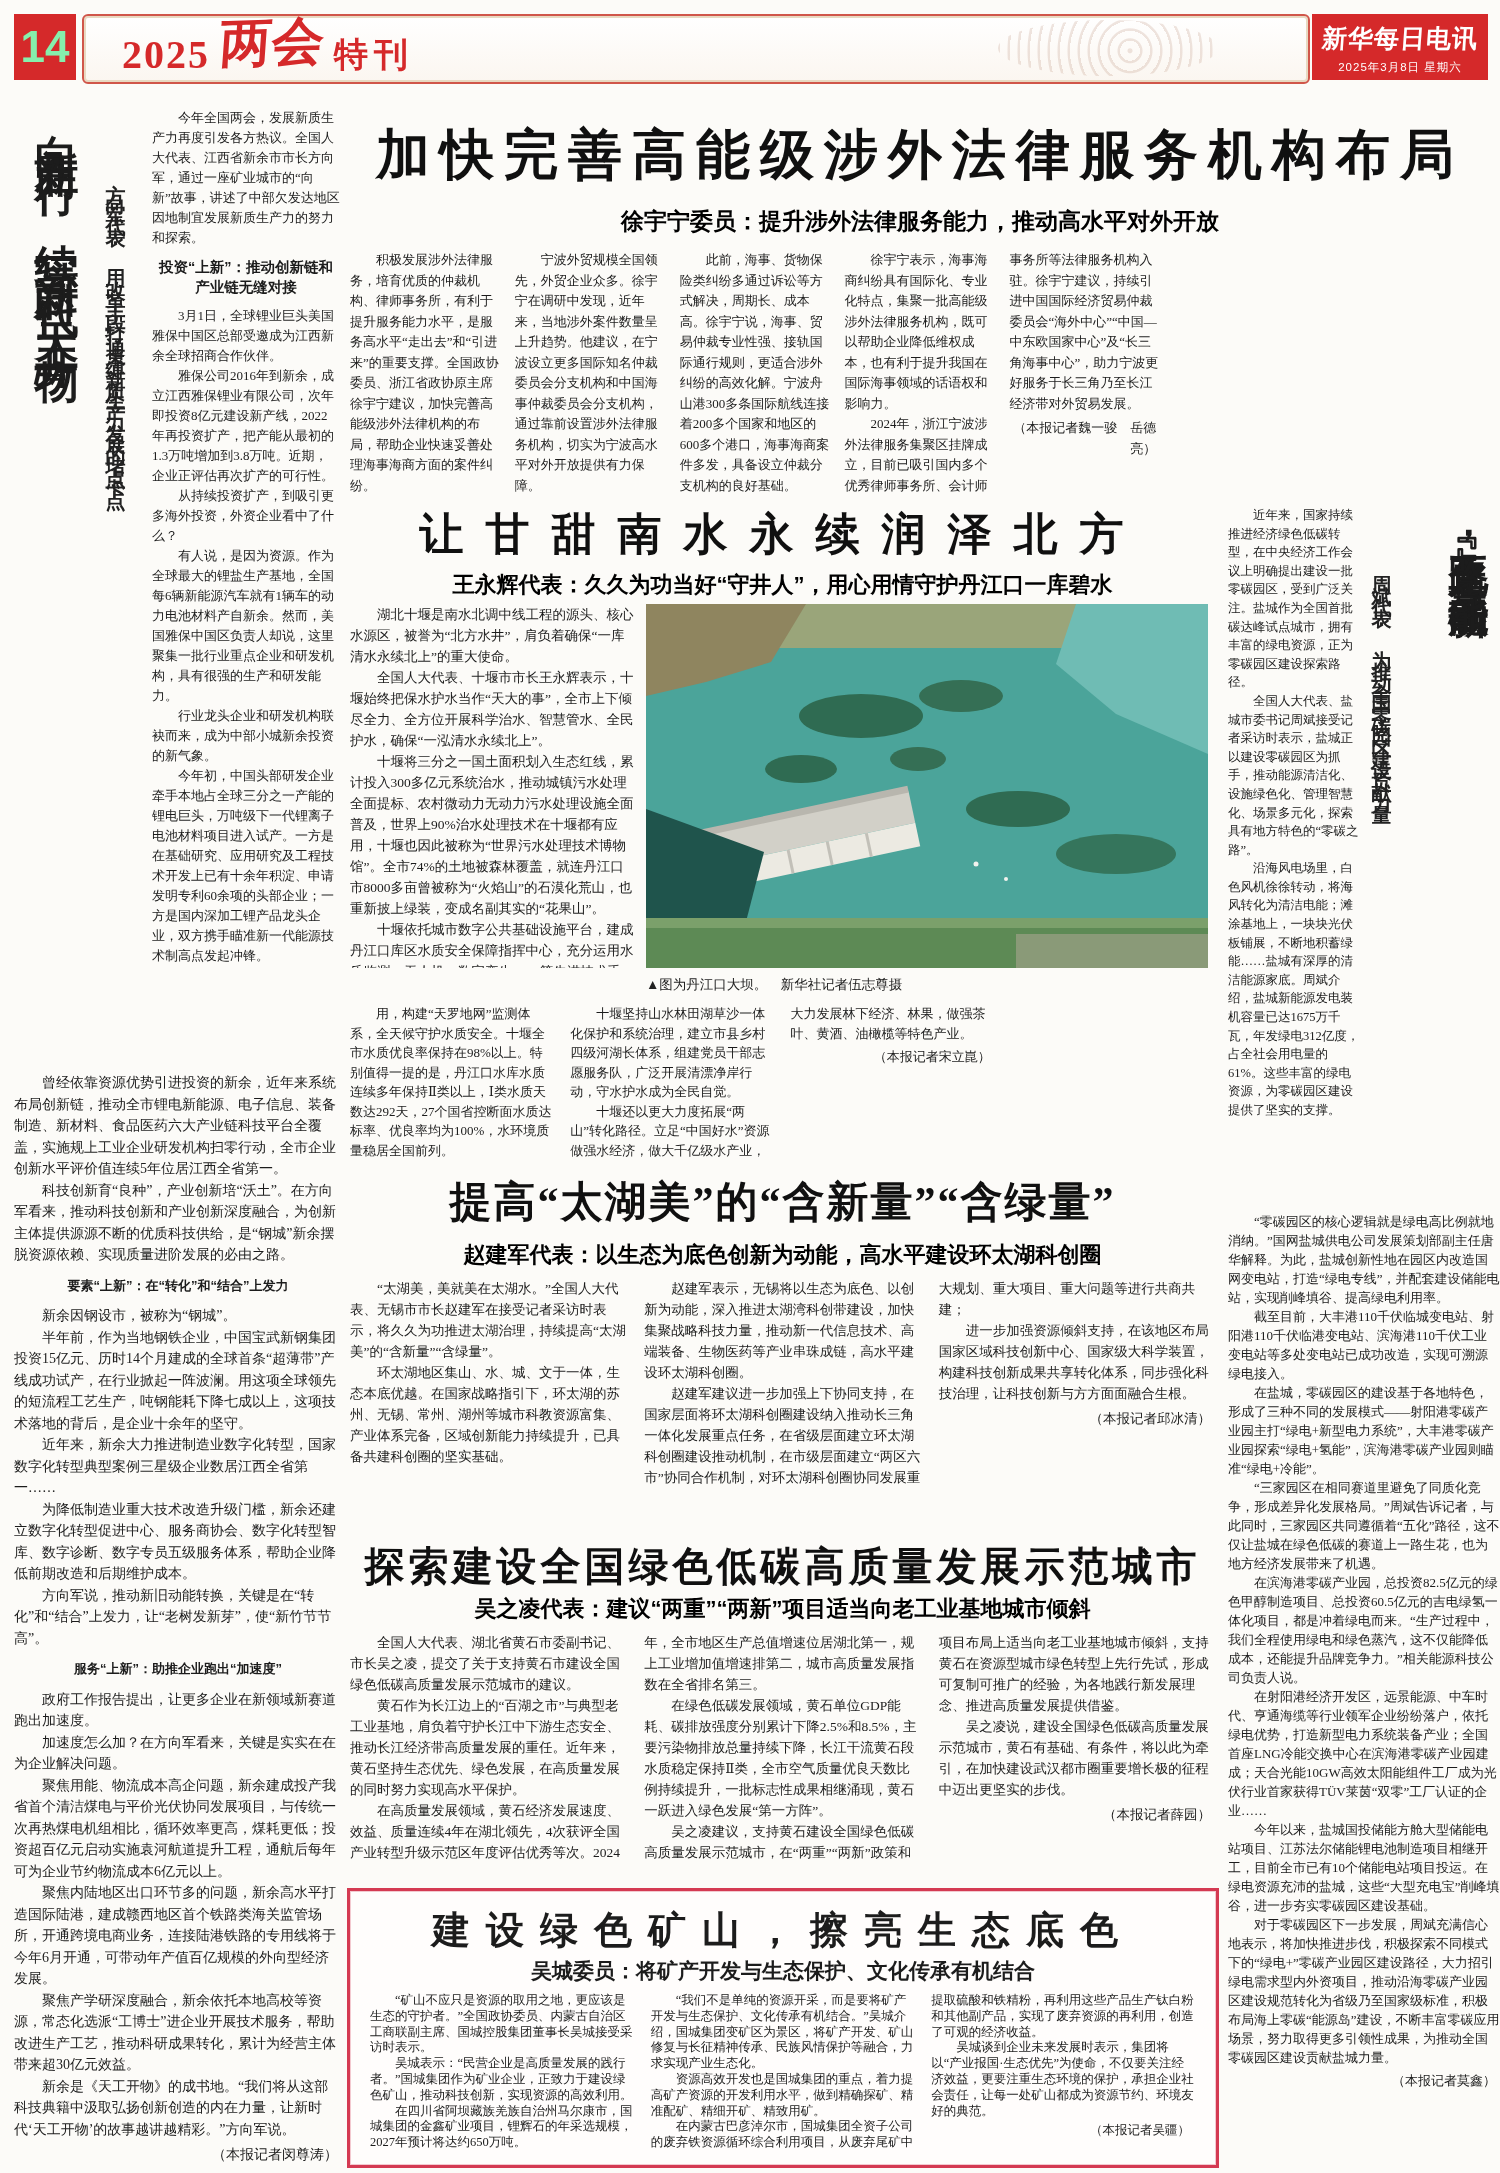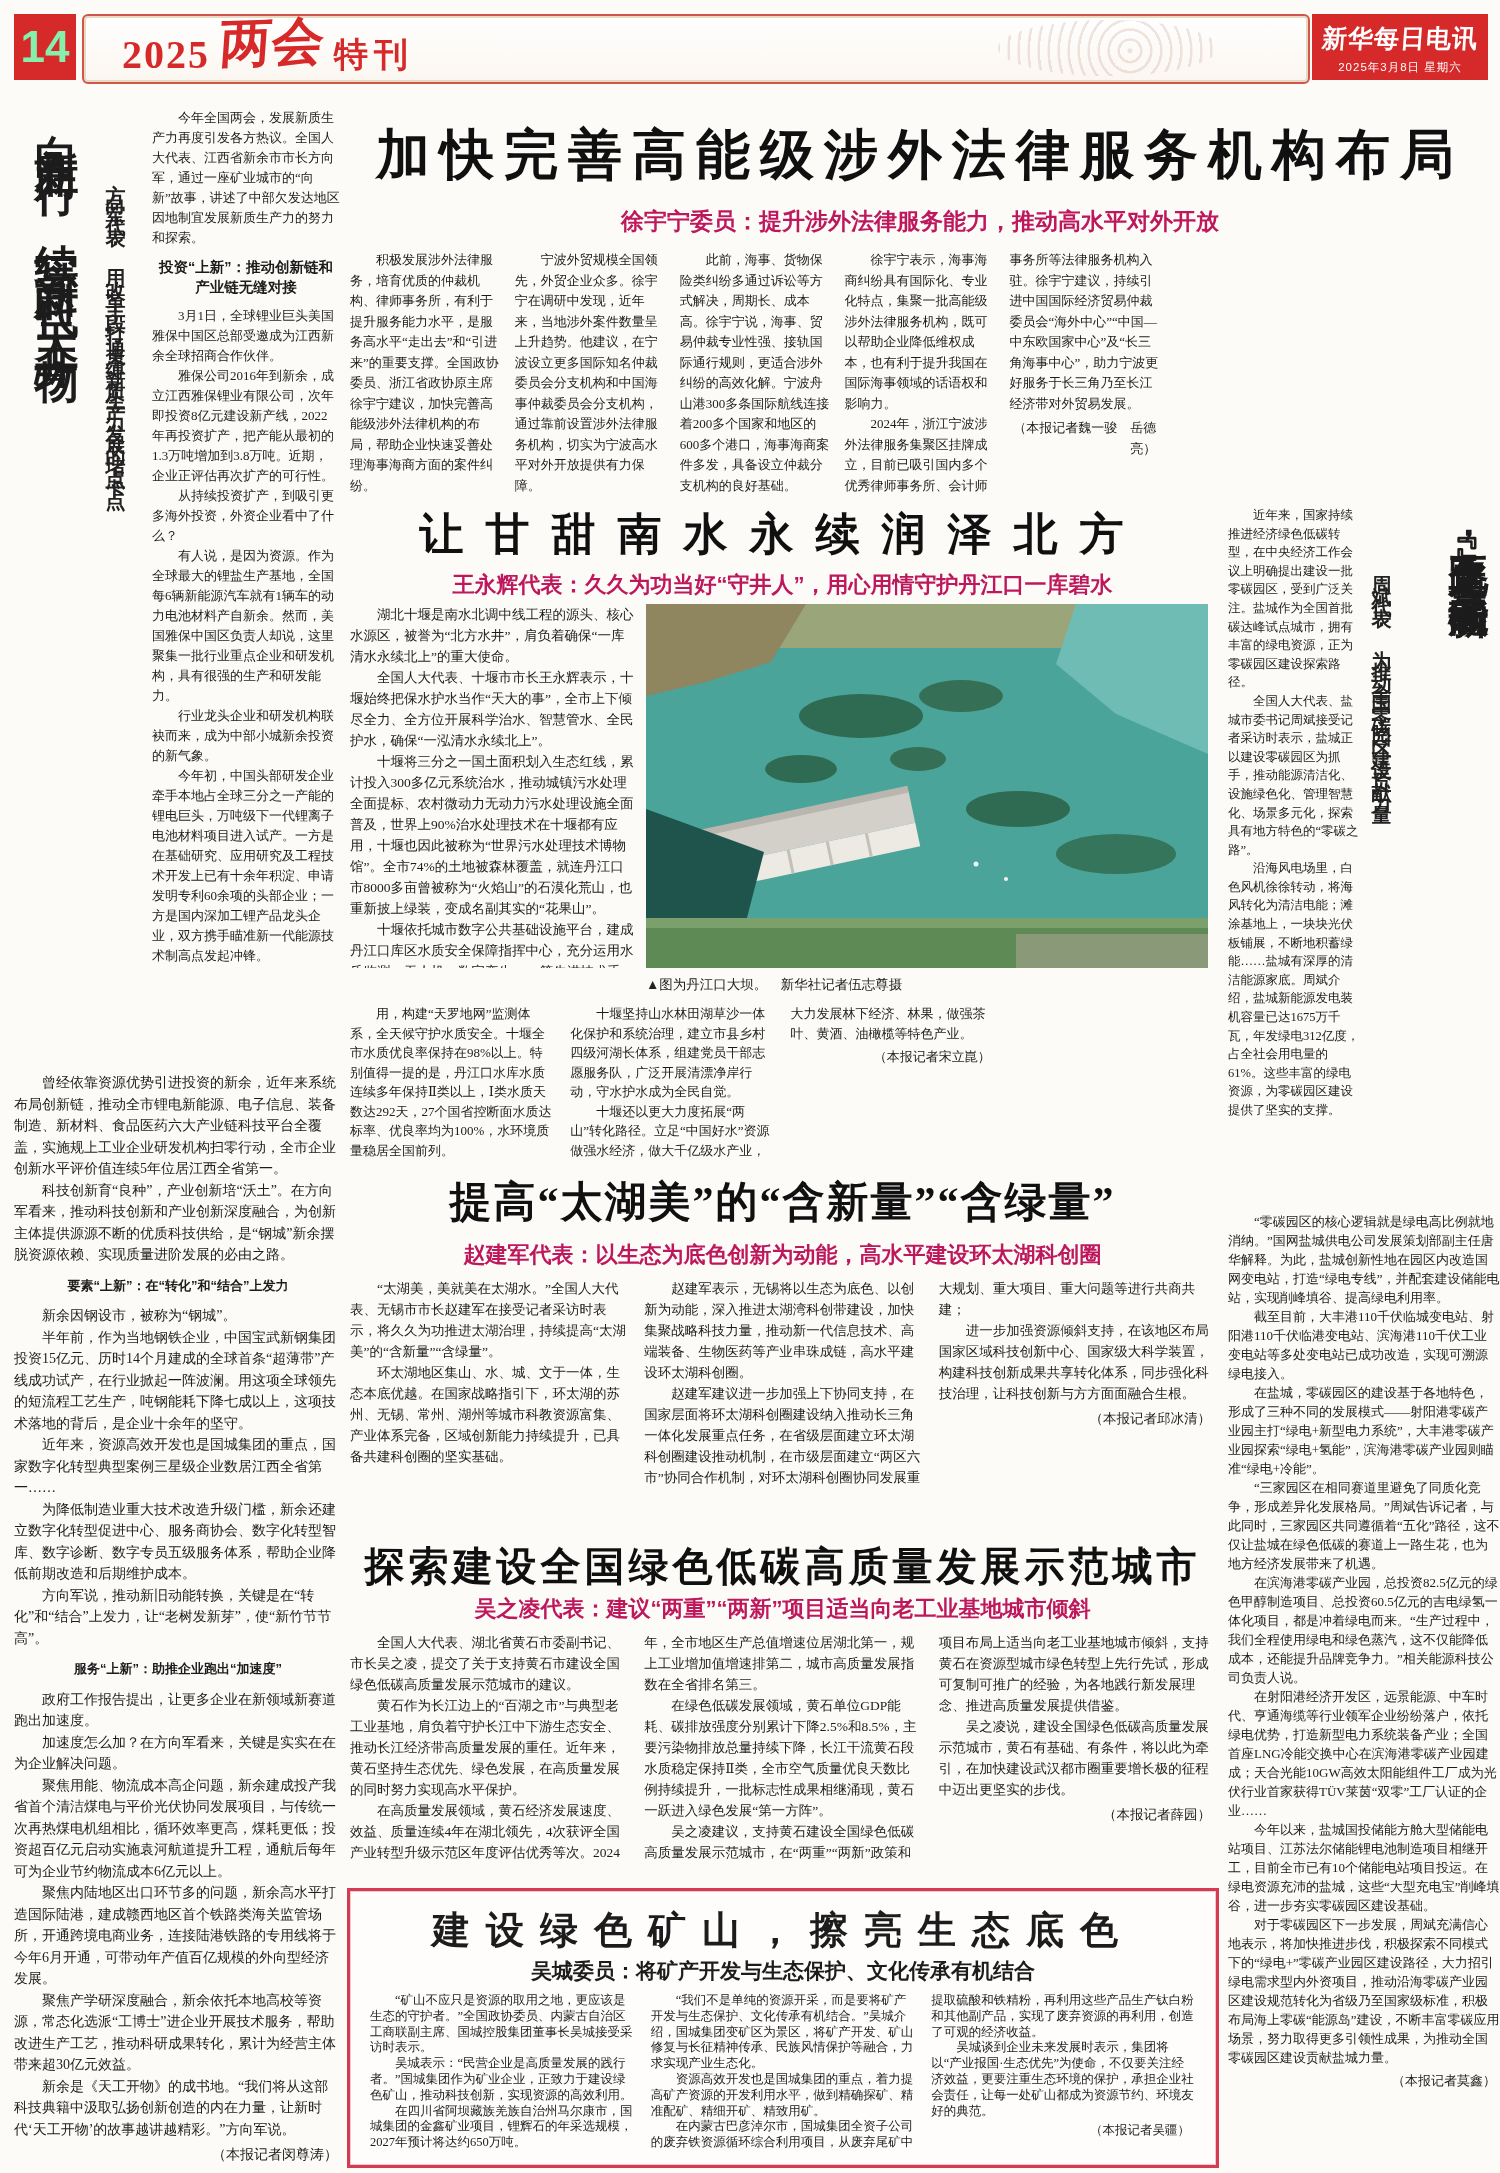--- a/index.html
+++ b/index.html
@@ -22,21 +22,21 @@
      opacity:.55;}
   .mast{left:1312px;top:14px;width:176px;height:66px;background:#d5292a;color:#fff;text-align:center;}
   .mast-title{font-size:25px;font-weight:700;letter-spacing:1px;margin-top:8px;transform:skewX(-4deg);}
   .mast-date{font-size:11.5px;margin-top:5px;letter-spacing:1px;font-family:"Liberation Sans",sans-serif;}
 
   
   .p{margin:0;text-indent:2em;}
   .byline{display:block;text-align:right;padding-right:4px;margin-top:4px;}
   .colblock{overflow:hidden;column-fill:auto;}
   .hl{font-weight:700;color:#101010;text-align:center;white-space:nowrap;}
-  .sub{font-weight:700;text-align:center;color:#be185d;}
+  .sub{font-weight:700;text-align:center;color:#000000;}
   .sechead{font-weight:700;text-align:center;text-indent:0;margin:9px 0;font-family:"Liberation Sans","DejaVu Sans",sans-serif;}
 
   
   .v{writing-mode:vertical-rl;}
 
   
   .left-vhead{left:16px;top:100px;width:70px;height:958px;font-size:44px;font-weight:700;letter-spacing:13px;text-align:left;}
   .left-vsub{left:102px;top:168px;width:28px;height:900px;font-size:20px;font-weight:700;letter-spacing:11px;color:#222;}
   .left-colA{left:152px;top:108px;width:188px;height:966px;font-size:13px;line-height:20px;}
   .left-colA .sechead{font-size:14.5px;}
@@ -118,21 +118,21 @@
     <p class="p">行业龙头企业和研发机构联袂而来，成为中部小城新余投资的新气象。</p>
     <p class="p">今年初，中国头部研发企业牵手本地占全球三分之一产能的锂电巨头，万吨级下一代锂离子电池材料项目进入试产。一方是在基础研究、应用研究及工程技术开发上已有十余年积淀、申请发明专利60余项的头部企业；一方是国内深加工锂产品龙头企业，双方携手瞄准新一代能源技术制高点发起冲锋。</p>
   </div>
 
   <div class="abs left-colB colblock">
     <p class="p">曾经依靠资源优势引进投资的新余，近年来系统布局创新链，推动全市锂电新能源、电子信息、装备制造、新材料、食品医药六大产业链科技平台全覆盖，实施规上工业企业研发机构扫零行动，全市企业创新水平评价值连续5年位居江西全省第一。</p>
     <p class="p">科技创新育“良种”，产业创新培“沃土”。在方向军看来，推动科技创新和产业创新深度融合，为创新主体提供源源不断的优质科技供给，是“钢城”新余摆脱资源依赖、实现质量进阶发展的必由之路。</p>
     <p class="sechead">要素“上新”：在“转化”和“结合”上发力</p>
     <p class="p">新余因钢设市，被称为“钢城”。</p>
     <p class="p">半年前，作为当地钢铁企业，中国宝武新钢集团投资15亿元、历时14个月建成的全球首条“超薄带”产线成功试产，在行业掀起一阵波澜。用这项全球领先的短流程工艺生产，吨钢能耗下降七成以上，这项技术落地的背后，是企业十余年的坚守。</p>
-    <p class="p">近年来，资源高效开发也是国城集团的重点，国家数字化转型典型案例三星级企业数居江西全省第一……</p>
+    <p class="p">近年来，新余大力推进制造业数字化转型，国家数字化转型典型案例三星级企业数居江西全省第一……</p>
     <p class="p">为降低制造业重大技术改造升级门槛，新余还建立数字化转型促进中心、服务商协会、数字化转型智库、数字诊断、数字专员五级服务体系，帮助企业降低前期改造和后期维护成本。</p>
     <p class="p">方向军说，推动新旧动能转换，关键是在“转化”和“结合”上发力，让“老树发新芽”，使“新竹节节高”。</p>
     <p class="sechead">服务“上新”：助推企业跑出“加速度”</p>
     <p class="p">政府工作报告提出，让更多企业在新领域新赛道跑出加速度。</p>
     <p class="p">加速度怎么加？在方向军看来，关键是实实在在为企业解决问题。</p>
     <p class="p">聚焦用能、物流成本高企问题，新余建成投产我省首个清洁煤电与平价光伏协同发展项目，与传统一次再热煤电机组相比，循环效率更高，煤耗更低；投资超百亿元启动实施袁河航道提升工程，通航后每年可为企业节约物流成本6亿元以上。</p>
     <p class="p">聚焦内陆地区出口环节多的问题，新余高水平打造国际陆港，建成赣西地区首个铁路类海关监管场所，开通跨境电商业务，连接陆港铁路的专用线将于今年6月开通，可带动年产值百亿规模的外向型经济发展。</p>
     <p class="p">聚焦产学研深度融合，新余依托本地高校等资源，常态化选派“工博士”进企业开展技术服务，帮助改进生产工艺，推动科研成果转化，累计为经营主体带来超30亿元效益。</p>
     <p class="p">新余是《天工开物》的成书地。“我们将从这部科技典籍中汲取弘扬创新创造的内在力量，让新时代‘天工开物’的故事越讲越精彩。”方向军说。</p>
     <span class="byline">（本报记者闵尊涛）</span>

